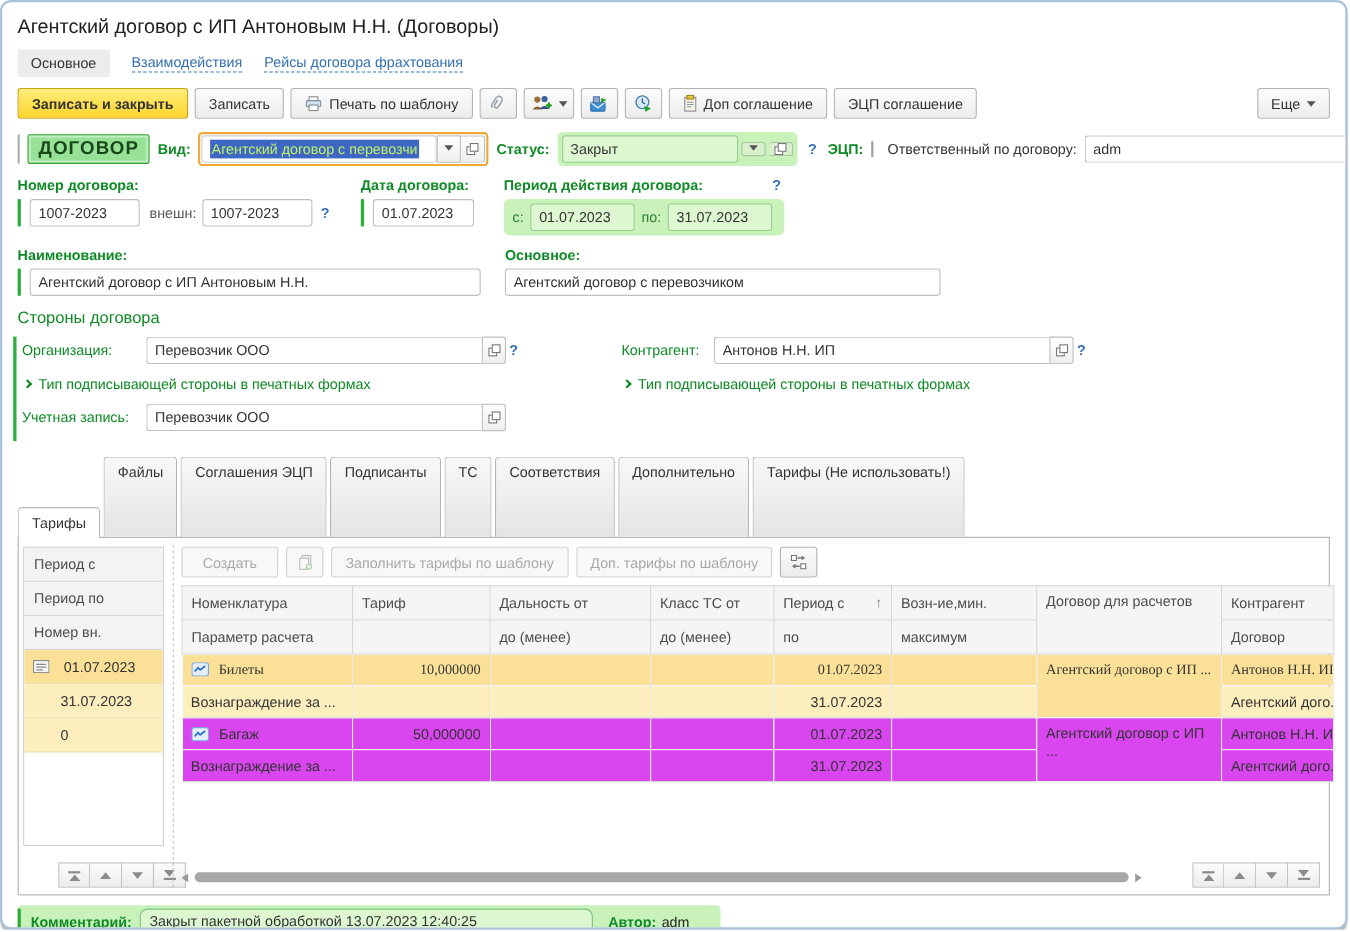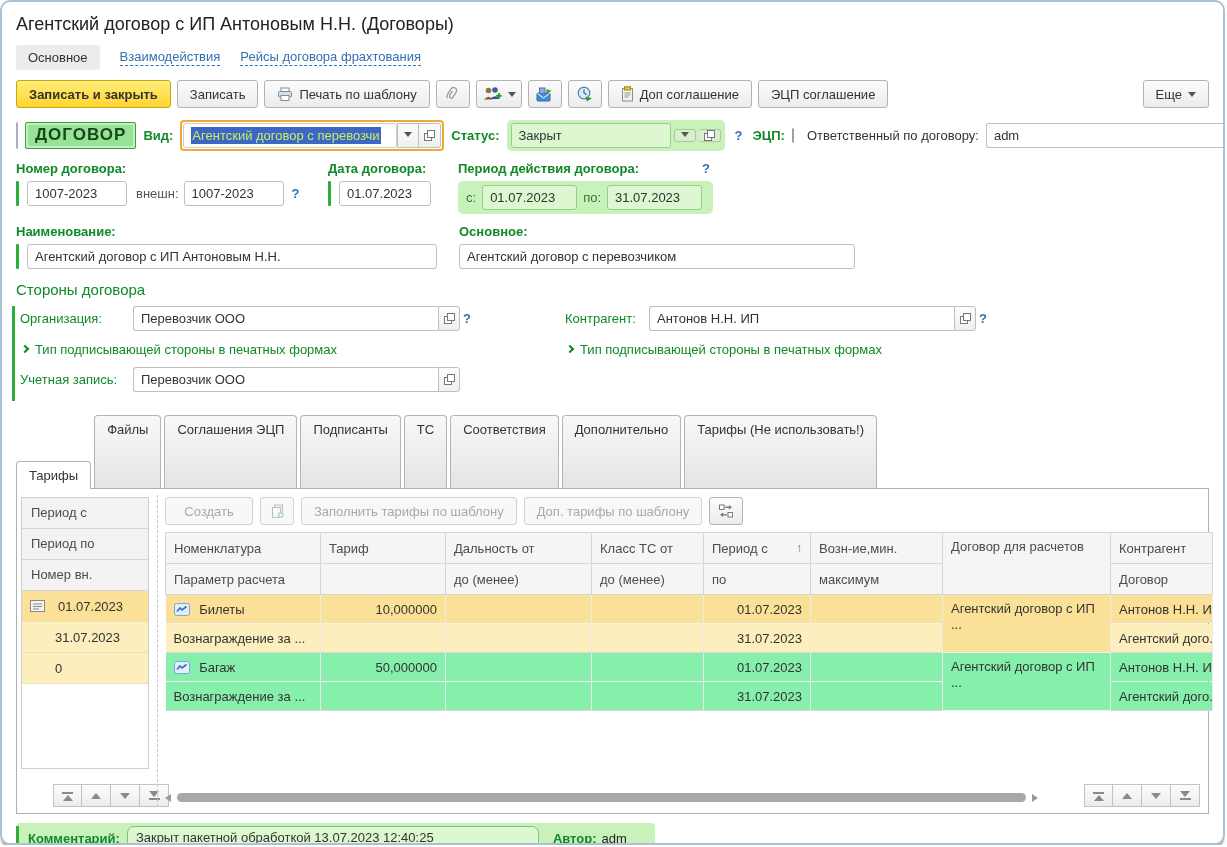--- a/index.html
+++ b/index.html
@@ -97,23 +97,23 @@
   .main{position:absolute; left:148px; top:8px; right:6px;}
   .tbl-toolbar{display:flex; gap:7px; margin-bottom:7px; align-items:center;}
   table.grid{border-collapse:collapse; table-layout:fixed; width:1047px; font-size:13px;}
   table.grid th{background:#f5f5f5; border:1px solid #d6d6d6; font-weight:normal; color:#4c4c4c;
                 text-align:left; padding:5px 8px; height:31px; overflow:hidden; white-space:nowrap; cursor:pointer;}
   table.grid td{border-right:1px solid rgba(0,0,0,0.08); border-bottom:1px solid rgba(0,0,0,0.05);
                 padding:4px 8px; height:29px; overflow:hidden; white-space:nowrap; cursor:pointer;}
   table.grid tr.gend td{border-bottom:1px solid #d9d9d9;}
   td.num,.numh{text-align:right;}
   th.cen{text-align:center;}
-  tr.sel1 td{background:var(--row-strong);}
+  tr.sel1 td{background:var(--row-strong);font-family:Liberation Serif, serif;}
   tr.sel2 td{background:var(--row-soft);}
-  tr.alt td{background:#86efac;}
+  tr.alt td{background:#d946ef;}
   .sort{float:right; color:#777; font-size:12px;}
   .cellicon{display:inline-block; vertical-align:-2px; margin-right:6px;}
   .wrapcell{white-space:normal !important; line-height:16px; vertical-align:top; padding-top:6px !important;}
   
   .hscroll{position:absolute; left:148px; right:170px; bottom:9px; height:13px; display:flex; align-items:center;}
   .s-left{width:0;height:0;border:4px solid transparent;border-left:none;border-right:6px solid #9a9a9a;cursor:pointer;}
   .s-right{width:0;height:0;border:4px solid transparent;border-right:none;border-left:6px solid #9a9a9a;cursor:pointer;}
   .thumb{height:9px; background:#a8a8a8; border-radius:5px; flex:1; margin:0 6px; cursor:pointer;}
   .rightnav{position:absolute; right:8px; bottom:6px; display:flex;}
   

